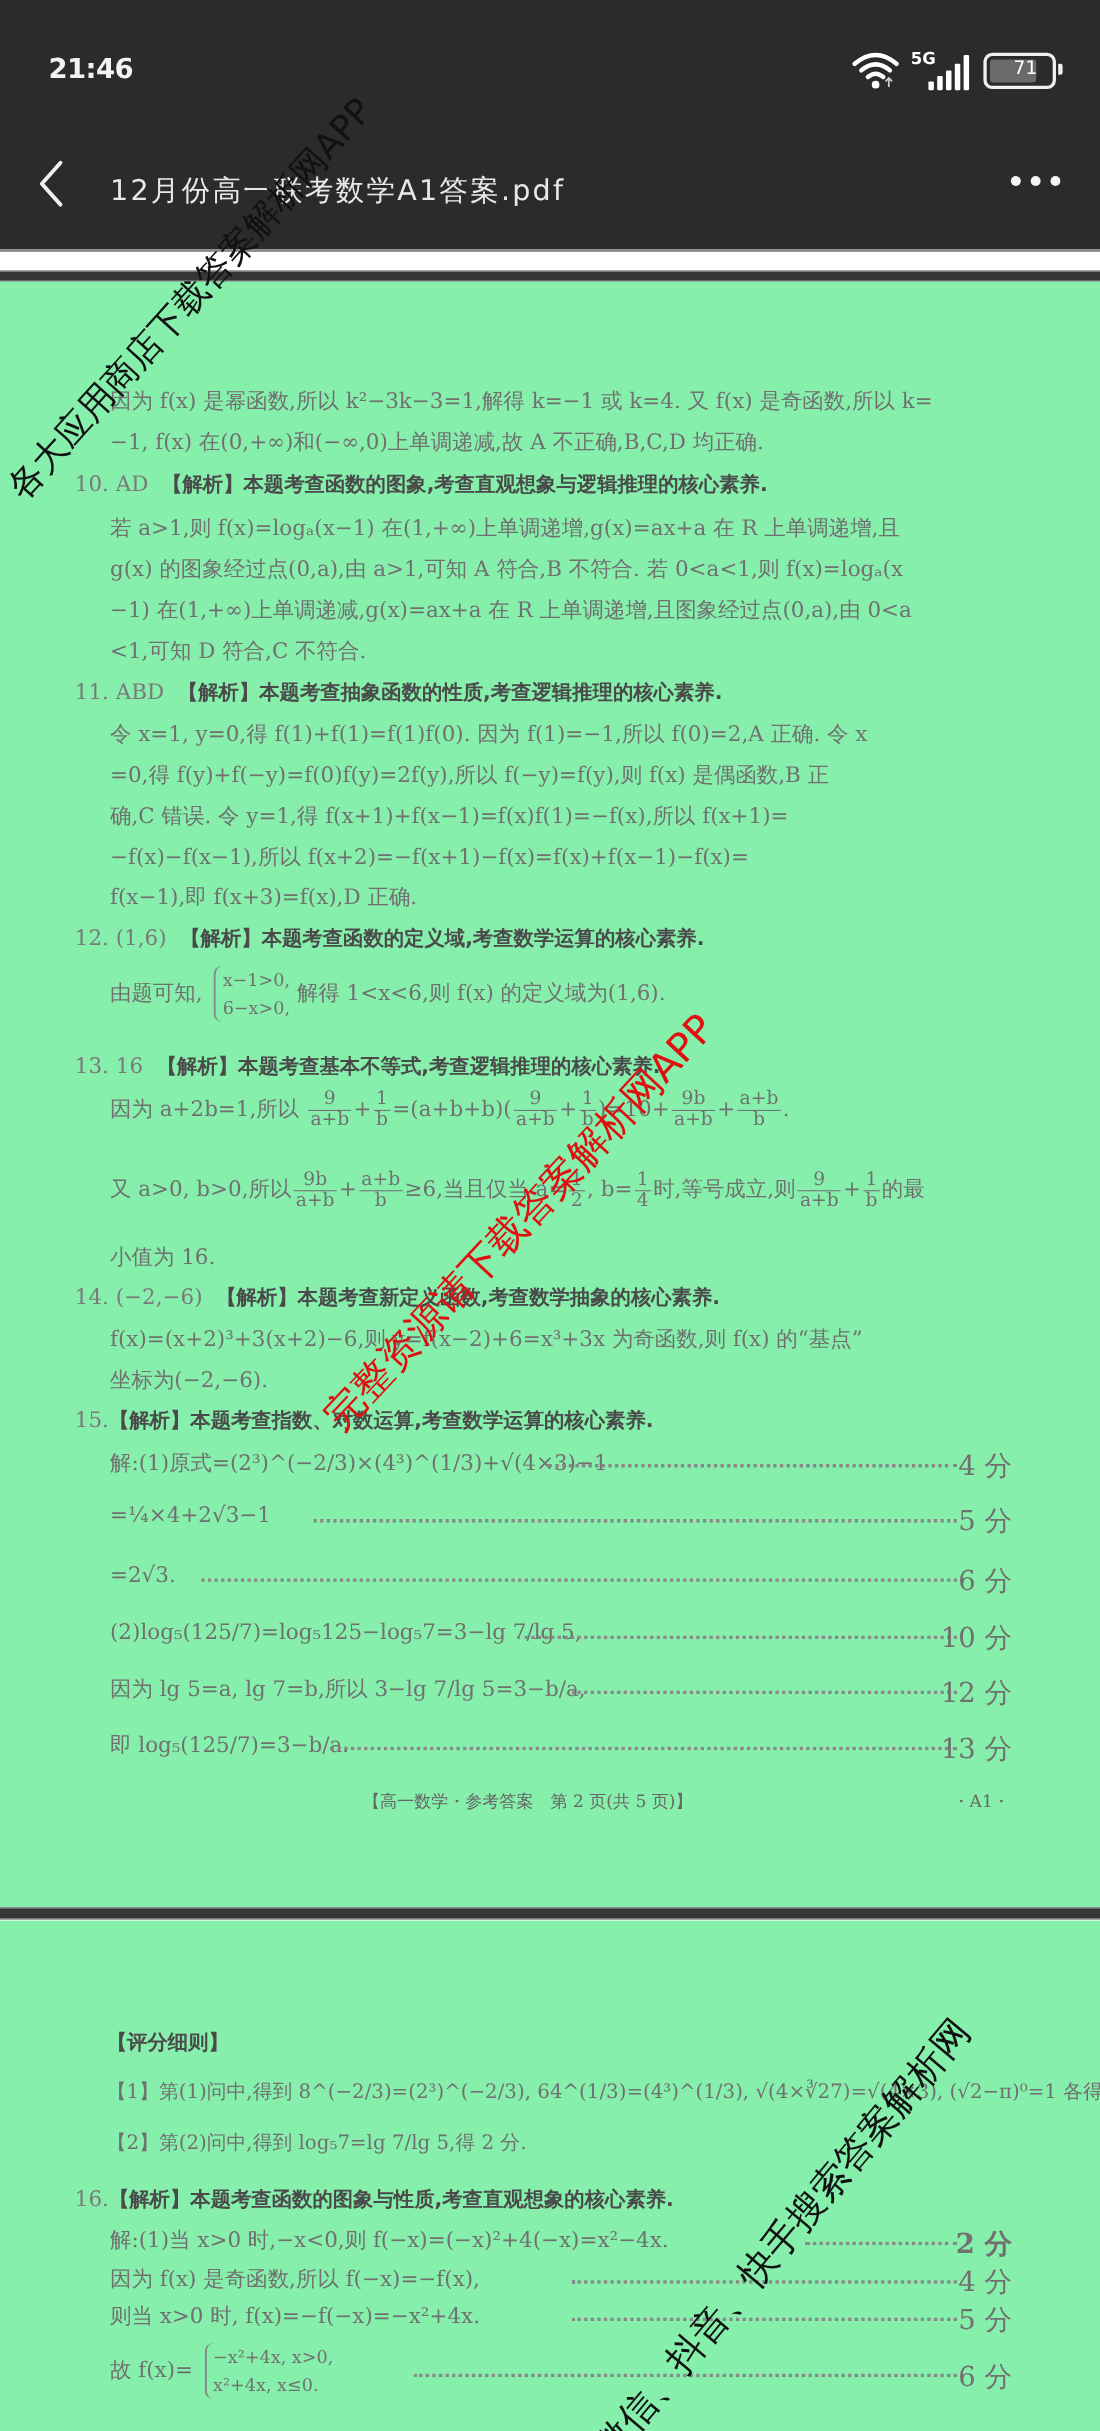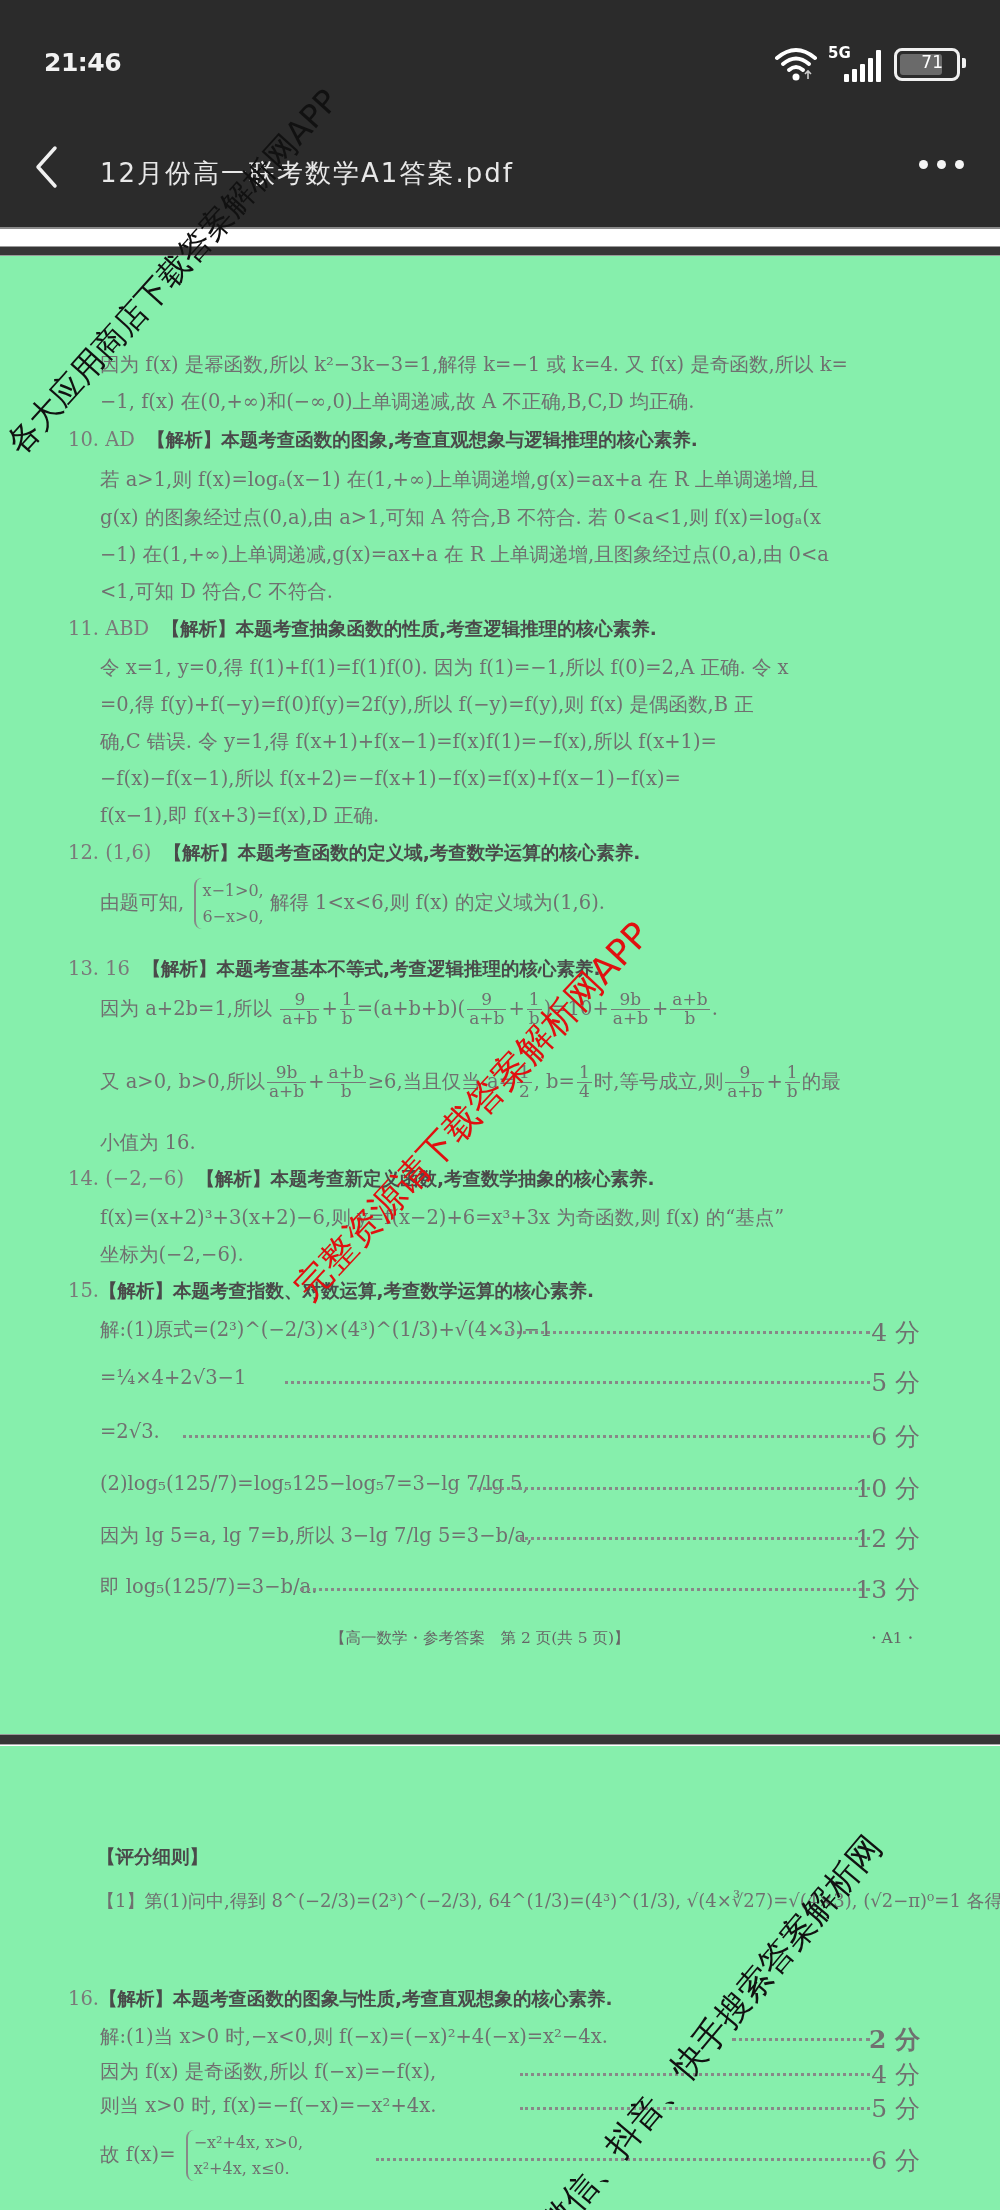--- a/index.html
+++ b/index.html
@@ -179,20 +179,21 @@
 
   <div class="footer" style="left:330px; top:1372px;">【高一数学・参考答案　第 2 页(共 5 页)】</div>
   <div class="footer" style="right:82px; top:1372px;">・A1・</div>
 </div>
 
 <div class="pagebreak"></div>
 
 <div class="page" style="top:1746px; height:464px;">
   <div class="line bold" style="left:97px; top:98px;">【评分细则】</div>
   <div class="line" style="left:97px; top:143px; font-size:18px;">【1】第(1)问中,得到 8^(−2/3)=(2³)^(−2/3), 64^(1/3)=(4³)^(1/3), √(4×∛27)=√(4×3), (√2−π)⁰=1 各得 1 分.</div>
+  <div class="line" style="left:97px; top:190px; font-size:18px;">【2】第(2)问中,得到 log₅7=lg 7/lg 5,得 2 分.</div>
 
   <div class="line q" style="top:240px;">
     <span class="qnum">16.</span><span class="bold">【解析】本题考查函数的图象与性质,考查直观想象的核心素养.</span>
   </div>
 
   <div class="line ind" style="top:277px;">解:(1)当 x&gt;0 时,−x&lt;0,则 f(−x)=(−x)²+4(−x)=x²−4x.</div>
   <div class="dots" style="left:732px; width:138px; top:292px;"></div>
   <div class="score" style="top:277px;font-weight:bold;">2 分</div>
 
   <div class="line ind" style="top:312px;">因为 f(x) 是奇函数,所以 f(−x)=−f(x),</div>

